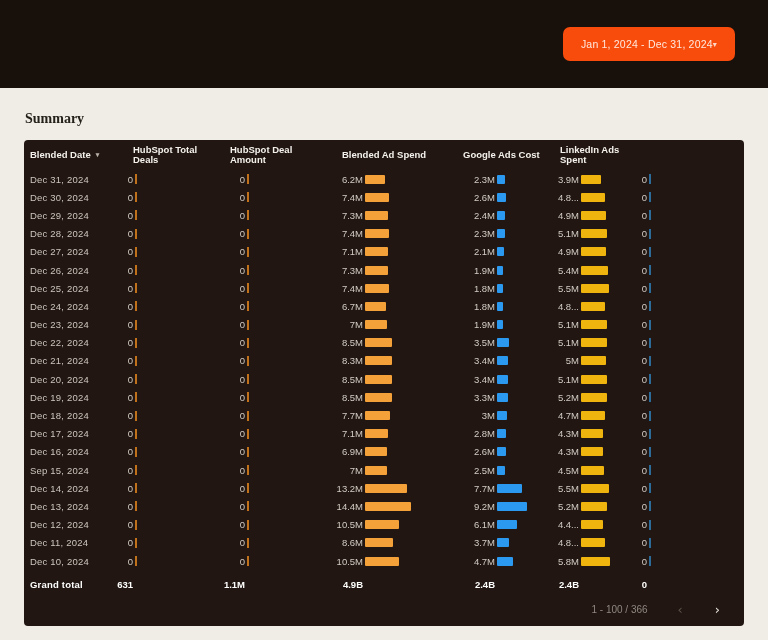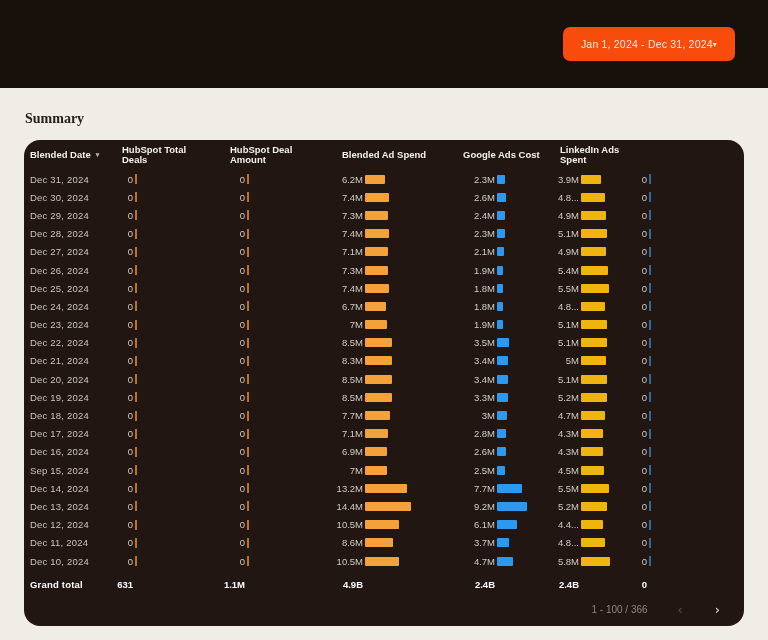--- a/index.html
+++ b/index.html
@@ -29,32 +29,32 @@
   
   .summary-title {
     position: absolute; left: 25px; top: 111px;
     font-family: "Liberation Serif", serif;
     font-weight: bold; font-size: 14px; color: #23211a;
   }
 
   
   .panel {
     position: absolute; left: 24px; top: 140px; width: 720px;
-    background: #211611; border-radius: 16px;
+    background: #211611; border-radius: 4px;
     color: #d2ccc5;
     padding-bottom: 4px;
   }
   .grid-row {
     display: grid;
     grid-template-columns: 92px 94px 118px 127px 95px 86px 1fr;
     align-items: center;
   }
   .thead { height: 30px; font-weight: bold; color: #f4f1ec; font-size: 9.5px; line-height: 1.1; }
   .thead .hcell { padding-left: 6px; display: flex; align-items: center; gap: 5px; }
-  .thead .hcell:nth-child(2) { padding-left: 6px; }
+  .thead .hcell:nth-child(2) { padding-left: 6px; margin-left: 11px; }
   .thead .hcell:nth-child(3) { padding-left: 20px; }
   .thead .hcell:nth-child(4) { padding-left: 14px; }
   .thead .hcell:nth-child(5) { padding-left: 8px; }
   .thead .hcell:nth-child(6) { padding-left: 10px; }
   .thead .hcell:nth-child(7) { padding-left: 7px; text-align: center; }
   .thead .sort-caret { font-size: 7px; color: #b8b1a9; }
 
   .data-row { height: 18.2px; font-size: 9.5px; }
   .date-cell { padding-left: 6px; color: #ccc5be; letter-spacing: .2px; }
   .cell { display: flex; align-items: center; }

